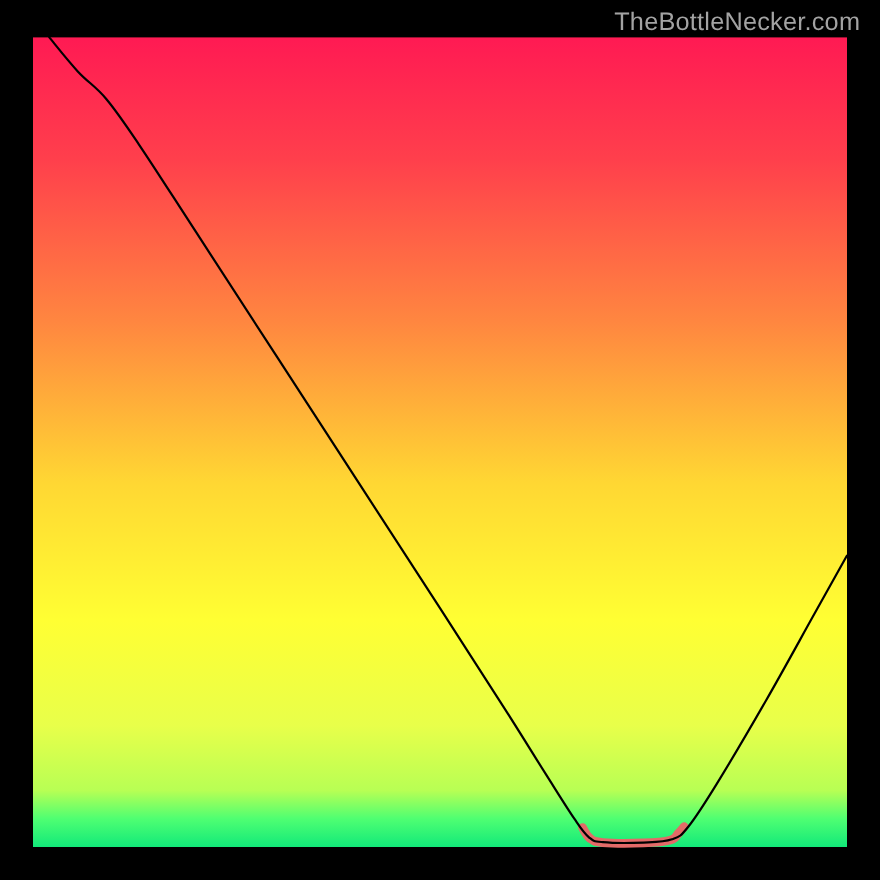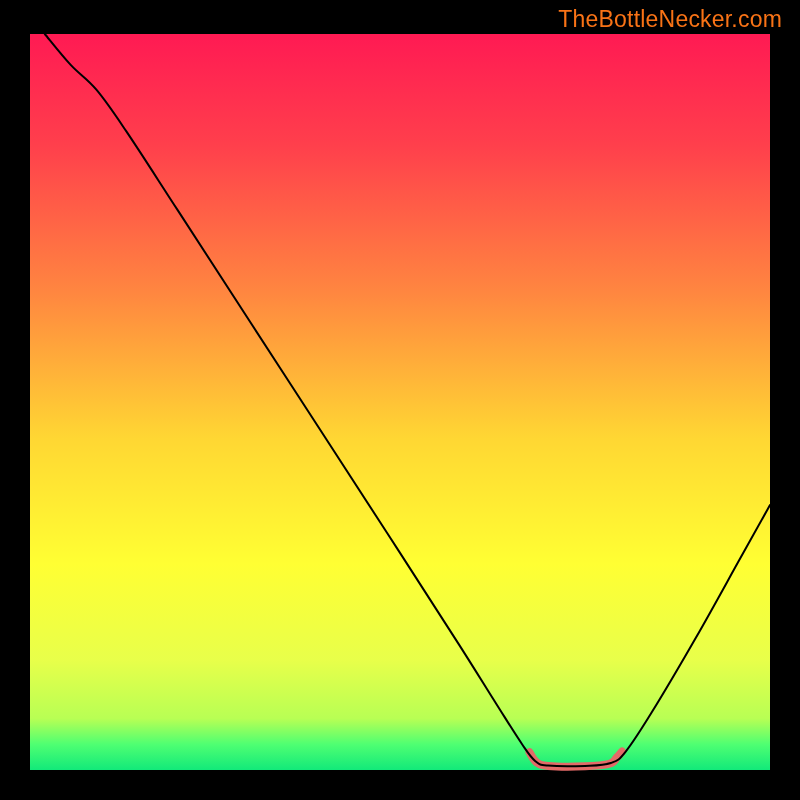--- a/index.html
+++ b/index.html
@@ -13,21 +13,21 @@
   }
   .frame {
     position: absolute;
     inset: 0;
     background: #000;
   }
   .watermark {
     position: absolute;
     top: 6px;
     right: 18px;
-    color: #f97316;
+    color: #a3a3a3;
     font-size: 23px;
     font-weight: 500;
     letter-spacing: 0.2px;
   }
   svg {
     display: block;
   }
 </style>
 </head>
 <body>

